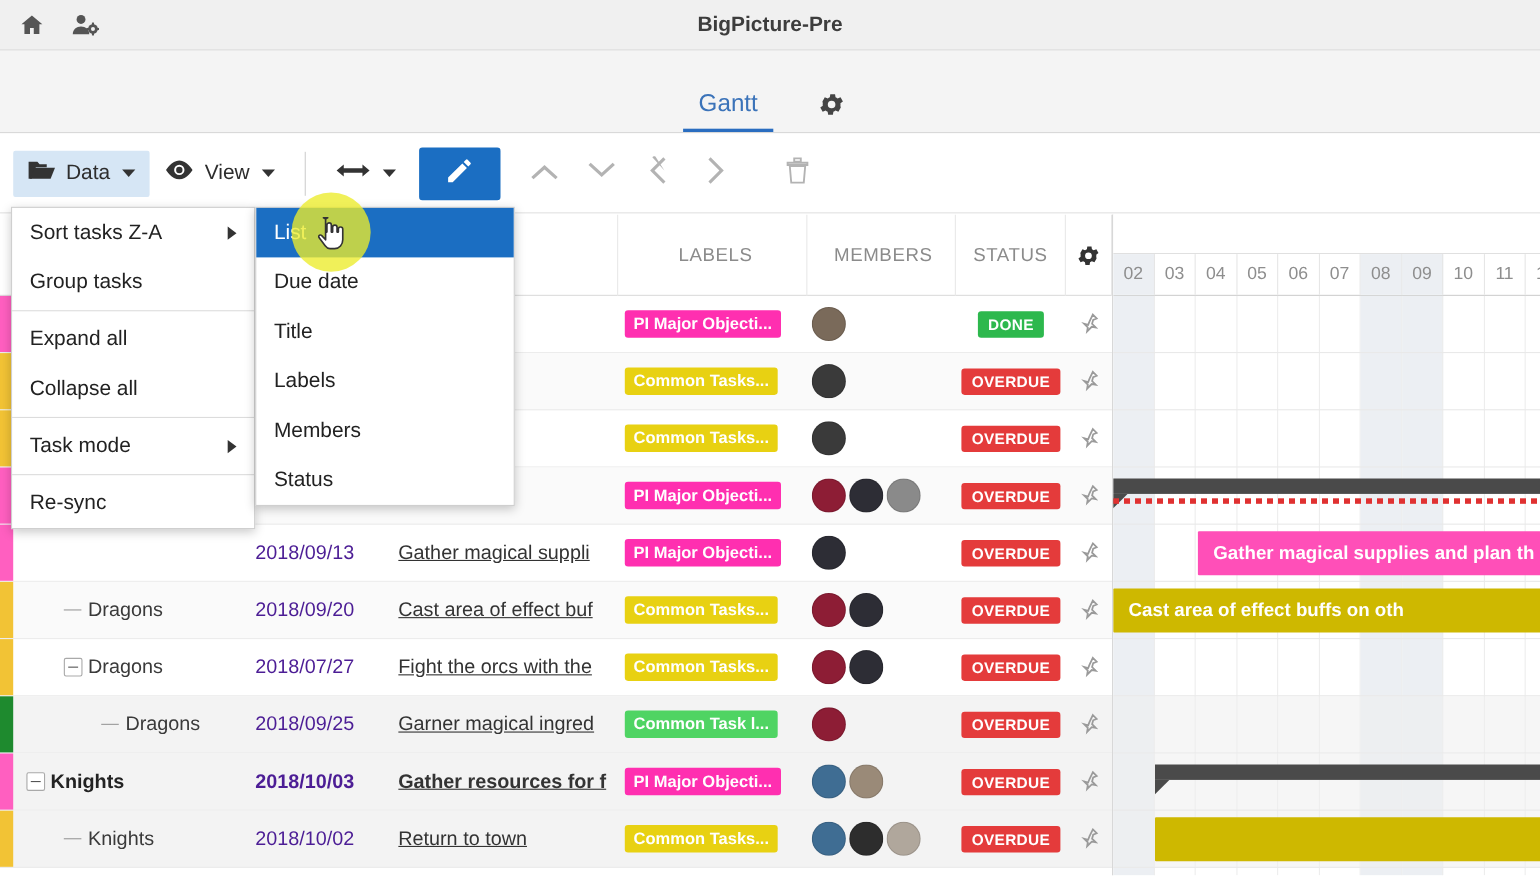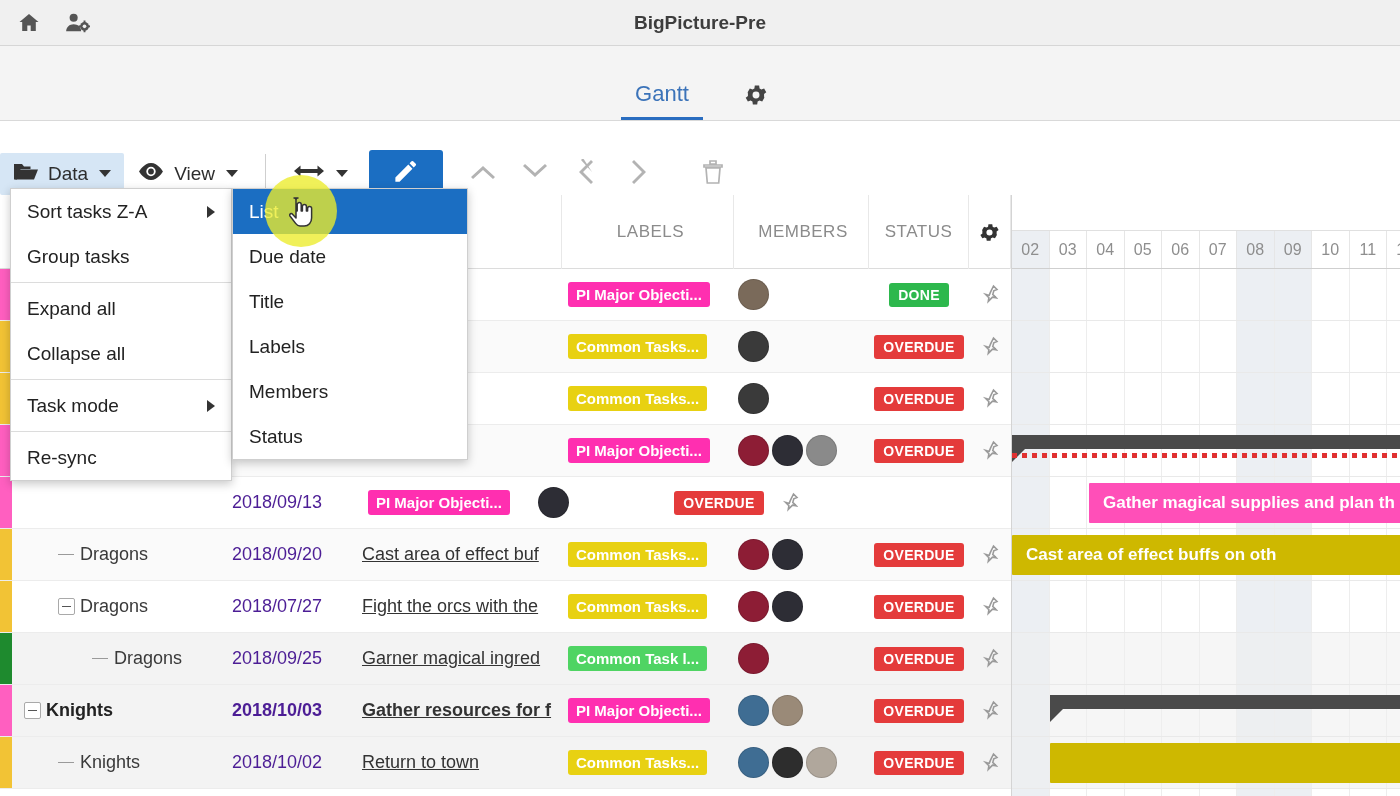--- a/index.html
+++ b/index.html
@@ -41,21 +41,21 @@
     border-bottom: 3px solid #2a6dc0; cursor: pointer; line-height: 1;
   }
   .tab-gear { padding: 0 10px 12px 10px; cursor: pointer; display:flex; align-items:center;}
   .tab-gear svg { fill: #444; }
 
   
   .toolbar {
     position: absolute; left: 0; top: 122px; width: 1400px; height: 72px;
     background: #fff;
     border-bottom: 1px solid #e2e2e2;
-    display: flex; align-items: center;  margin-top: 16px;
+    display: flex; align-items: center; padding-left: 12px;
   }
   .tb-btn {
     display: flex; align-items: center; gap: 9px;
     height: 42px; padding: 0 13px; cursor: pointer;
     font-size: 19px; color: #2d2d2d; border-radius: 2px;
   }
   .tb-btn.active { background: #d6e6f5; }
   .tb-btn svg { fill: #333; }
   .caret {
     width: 0; height: 0;
@@ -448,20 +448,23 @@
           <div class="cell c-gear pin">
             <svg width="24" height="24" viewBox="0 0 24 24">
               <path d="M15.5 3 19 6.5l-3.2 1.3-1 3.6 3.3 3.3-3.6-.6-4.2 4.2.6-3.6-3.3-3.3 3.6 1 1.3-3.2z"></path>
             </svg>
           </div>
         </div>
         <div class="grow">
           <div class="cell c-stripe" style="background: rgb(255, 95, 192);"></div>
           <div class="cell c-name"></div>
           <div class="cell c-date">2018/09/13</div>
+          <div class="cell c-title">
+            <span class="tlink">Gather magical suppli</span>
+          </div>
           <div class="cell c-labels">
             <span class="chip" style="background: rgb(255, 47, 176);">PI Major Objecti...</span>
           </div>
           <div class="cell c-members">
             <span class="avatar" style="background: rgb(45, 45, 53);"></span>
           </div>
           <div class="cell c-status">
             <span class="badge overdue">OVERDUE</span>
           </div>
           <div class="cell c-gear pin">

